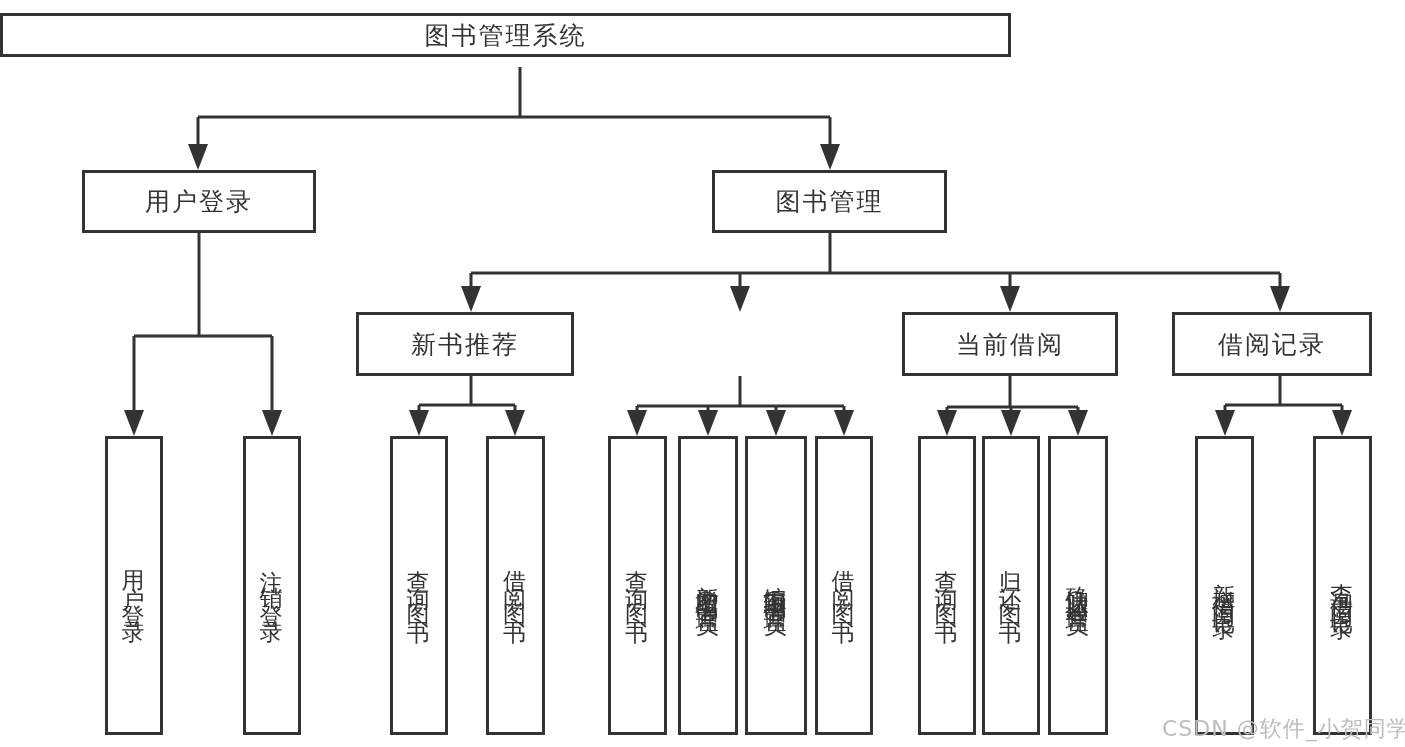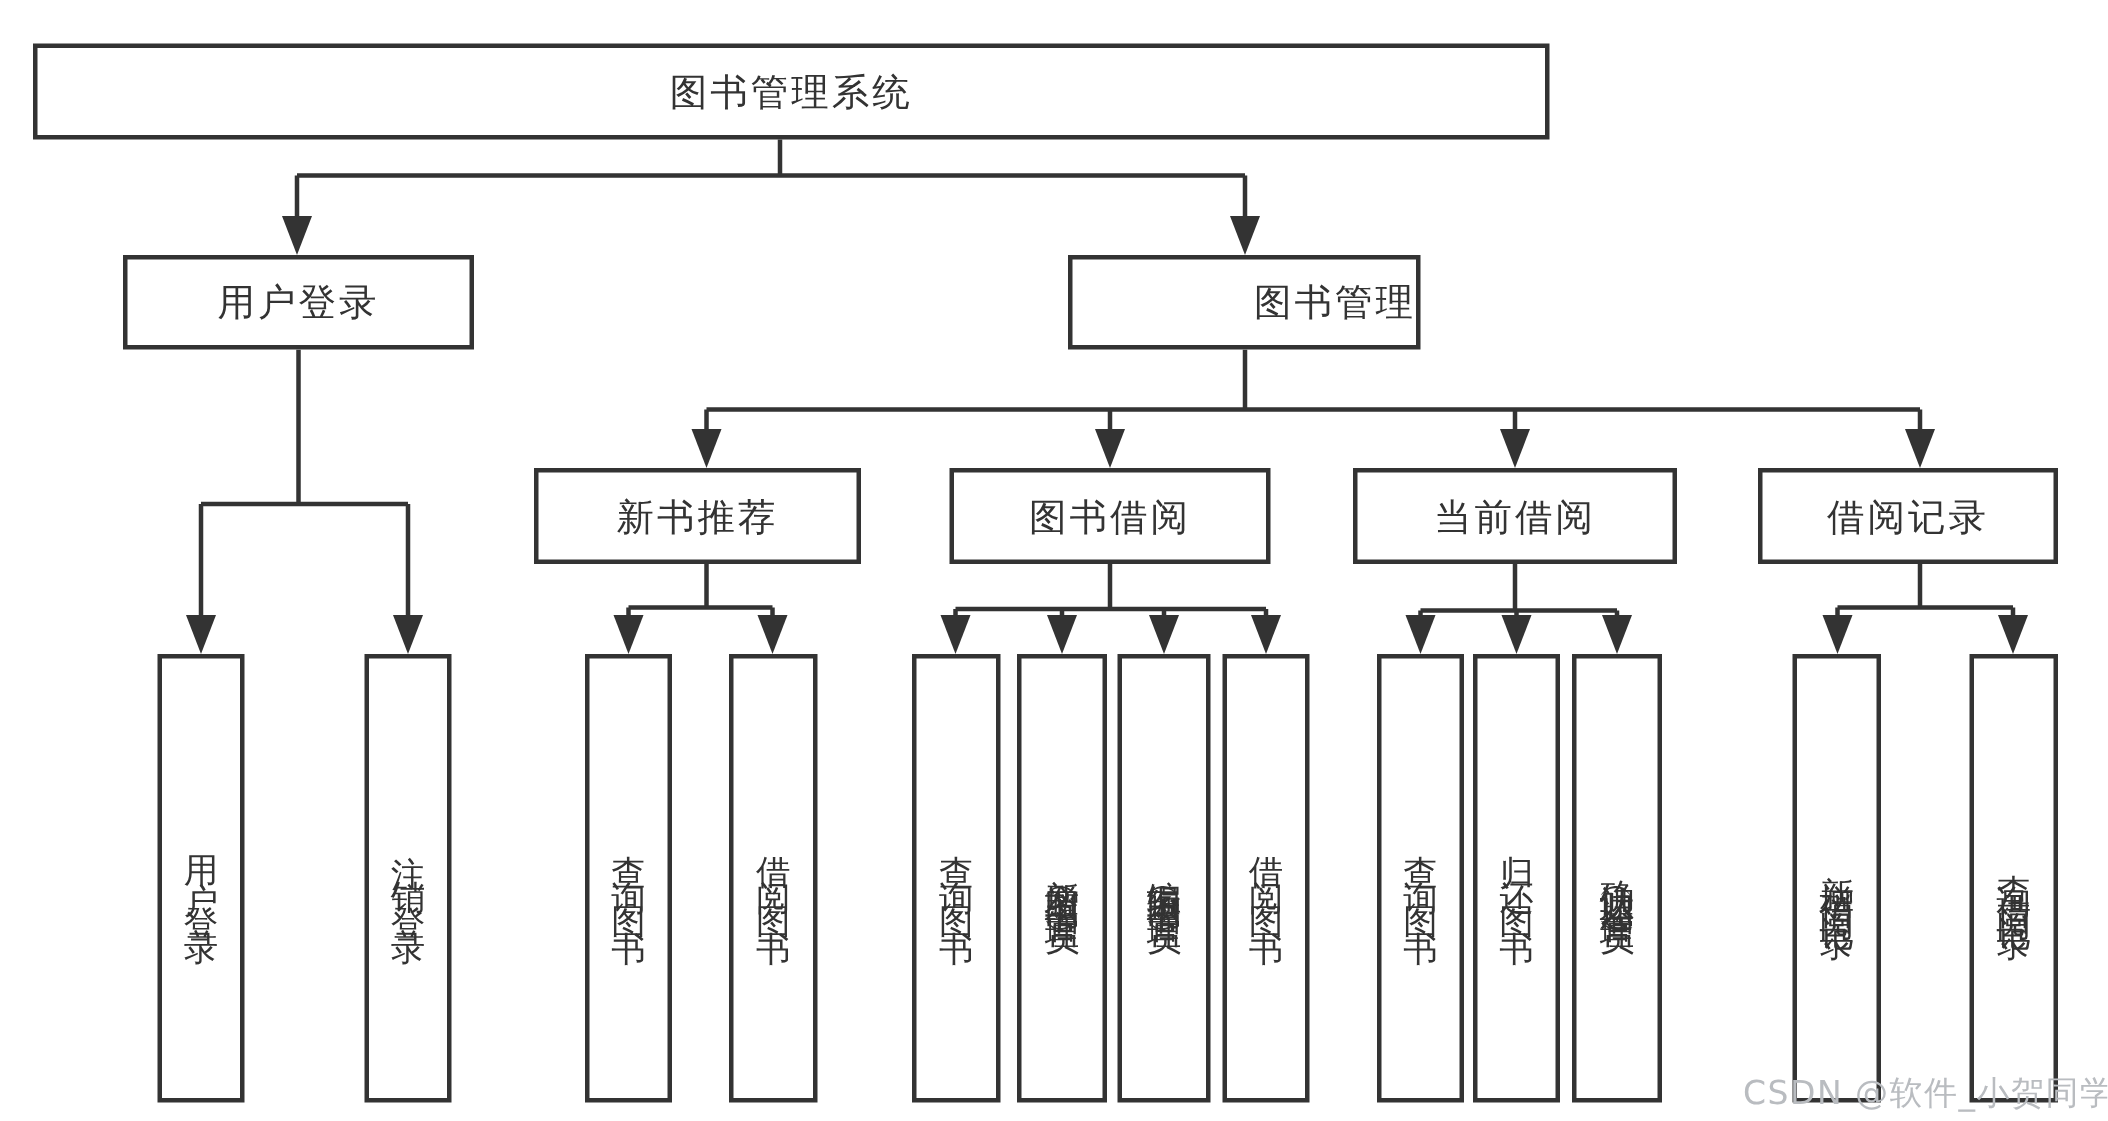--- a/index.html
+++ b/index.html
@@ -104,36 +104,33 @@
       <polygon points="766,410 786,410 776,436"></polygon>
       <polygon points="834,410 854,410 844,436"></polygon>
       <polygon points="937,410 957,410 947,436"></polygon>
       <polygon points="1001,410 1021,410 1011,436"></polygon>
       <polygon points="1068,410 1088,410 1078,436"></polygon>
       <polygon points="1215,410 1235,410 1225,436"></polygon>
       <polygon points="1332,410 1352,410 1342,436"></polygon>
     </g>
   </svg>
 
-  <div class="node" style="left:22px; top:13px; width:1011px; height:64px;margin-top:16px;">
+  <div class="node" style="left:0; top:13px; width:1011px; height:44px;">
     <span class="lbl">图书管理系统</span>
   </div>
 
   <div class="node" style="left:82px; top:170px; width:234px; height:63px;">
     <span class="lbl">用户登录</span>
   </div>
-  <div class="node" style="left:712px; top:170px; width:235px; height:63px;justify-content:flex-end;">
+  <div class="node" style="left:712px; top:170px; width:235px; height:63px;">
     <span class="lbl">图书管理</span>
   </div>
 
   <div class="node" style="left:356px; top:312px; width:218px; height:64px;">
     <span class="lbl">新书推荐</span>
-  </div>
-  <div class="node" style="left:633px; top:312px; width:214px; height:64px;">
-    <span class="lbl">图书借阅</span>
   </div>
   <div class="node" style="left:902px; top:312px; width:216px; height:64px;">
     <span class="lbl">当前借阅</span>
   </div>
   <div class="node" style="left:1172px; top:312px; width:200px; height:64px;">
     <span class="lbl">借阅记录</span>
   </div>
 
   <div class="node leaf" style="left:105px; top:436px; width:58px; height:299px;">
     <span class="lbl len4">用户登录</span>

